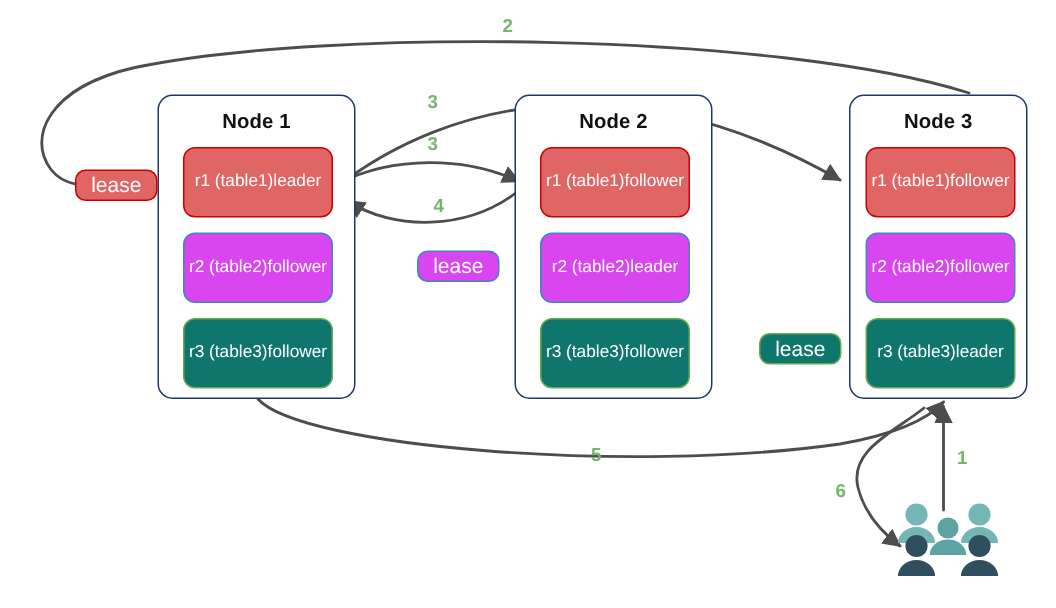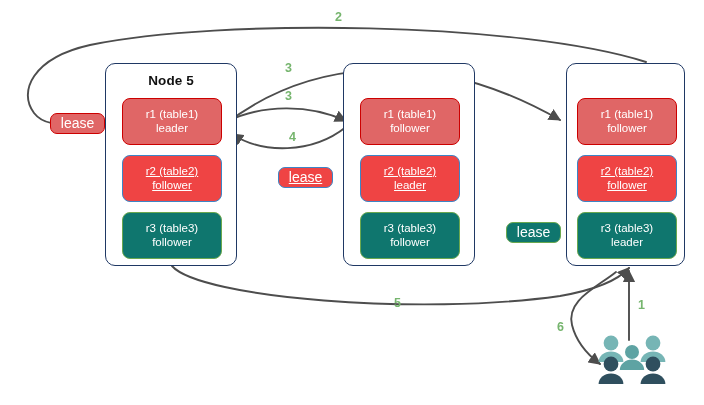--- a/index.html
+++ b/index.html
@@ -52,28 +52,28 @@
     position: absolute;
     box-sizing: border-box;
     border-radius: 8px;
     border-width: 1.4px;
     border-style: solid;
     color: #ffffff;
     font-size: 11.5px;
     line-height: 13.5px;
     text-align: center;
     display: flex;
-    flex-direction: column;
+    flex-direction: row;
     align-items: center;
     justify-content: center;
   }
   .replica .ln { display: block; white-space: nowrap; }
 
   .c-red   { background: #e06666; border-color: #cc0000; }
-  .c-blue  { background: #ef4444; border-color: #3d85c6; text-decoration: underline; }
+  .c-blue  { background: #d946ef; border-color: #3d85c6; }
   .c-green { background: #0f766e; border-color: #6aa84f; }
 
   
   .lease {
     position: absolute;
     box-sizing: border-box;
     border-radius: 7px;
     border-width: 1.4px;
     border-style: solid;
     color: #ffffff;
@@ -129,51 +129,53 @@
 
       <path d="M 172 266 C 200 298 420 316 560 296 C 600 289 620 278 629 268" marker-end="url(#ah)"></path>
 
       <path d="M 629 340 L 629 271" marker-end="url(#ah)"></path>
 
       <path d="M 616 272 C 596 288 566 300 572 325 C 577 345 592 358 600 364" marker-end="url(#ah)"></path>
     </g>
   </svg>
 
   <div class="node" style="left:105px; top:63px; width:132px; height:203px;">
-    <div class="node-title">Node 5</div>
+    <div class="node-title">Node 1</div>
     <div class="replica c-red" style="left:16px; top:34px; width:100px; height:47px;">
       <span class="ln">r1 (table1)</span>
       <span class="ln">leader</span>
     </div>
     <div class="replica c-blue" style="left:16px; top:91px; width:100px; height:47px;">
       <span class="ln">r2 (table2)</span>
       <span class="ln">follower</span>
     </div>
     <div class="replica c-green" style="left:16px; top:148px; width:100px; height:47px;">
       <span class="ln">r3 (table3)</span>
       <span class="ln">follower</span>
     </div>
   </div>
 
   <div class="node" style="left:343px; top:63px; width:132px; height:203px;">
+    <div class="node-title">Node 2</div>
     <div class="replica c-red" style="left:16px; top:34px; width:100px; height:47px;">
       <span class="ln">r1 (table1)</span>
       <span class="ln">follower</span>
     </div>
     <div class="replica c-blue" style="left:16px; top:91px; width:100px; height:47px;">
       <span class="ln">r2 (table2)</span>
       <span class="ln">leader</span>
     </div>
     <div class="replica c-green" style="left:16px; top:148px; width:100px; height:47px;">
       <span class="ln">r3 (table3)</span>
       <span class="ln">follower</span>
     </div>
   </div>
 
   <div class="node" style="left:566px; top:63px; width:119px; height:203px;">
+    <div class="node-title">Node 3</div>
     <div class="replica c-red" style="left:10px; top:34px; width:100px; height:47px;">
       <span class="ln">r1 (table1)</span>
       <span class="ln">follower</span>
     </div>
     <div class="replica c-blue" style="left:10px; top:91px; width:100px; height:47px;">
       <span class="ln">r2 (table2)</span>
       <span class="ln">follower</span>
     </div>
     <div class="replica c-green" style="left:10px; top:148px; width:100px; height:47px;">
       <span class="ln">r3 (table3)</span>

